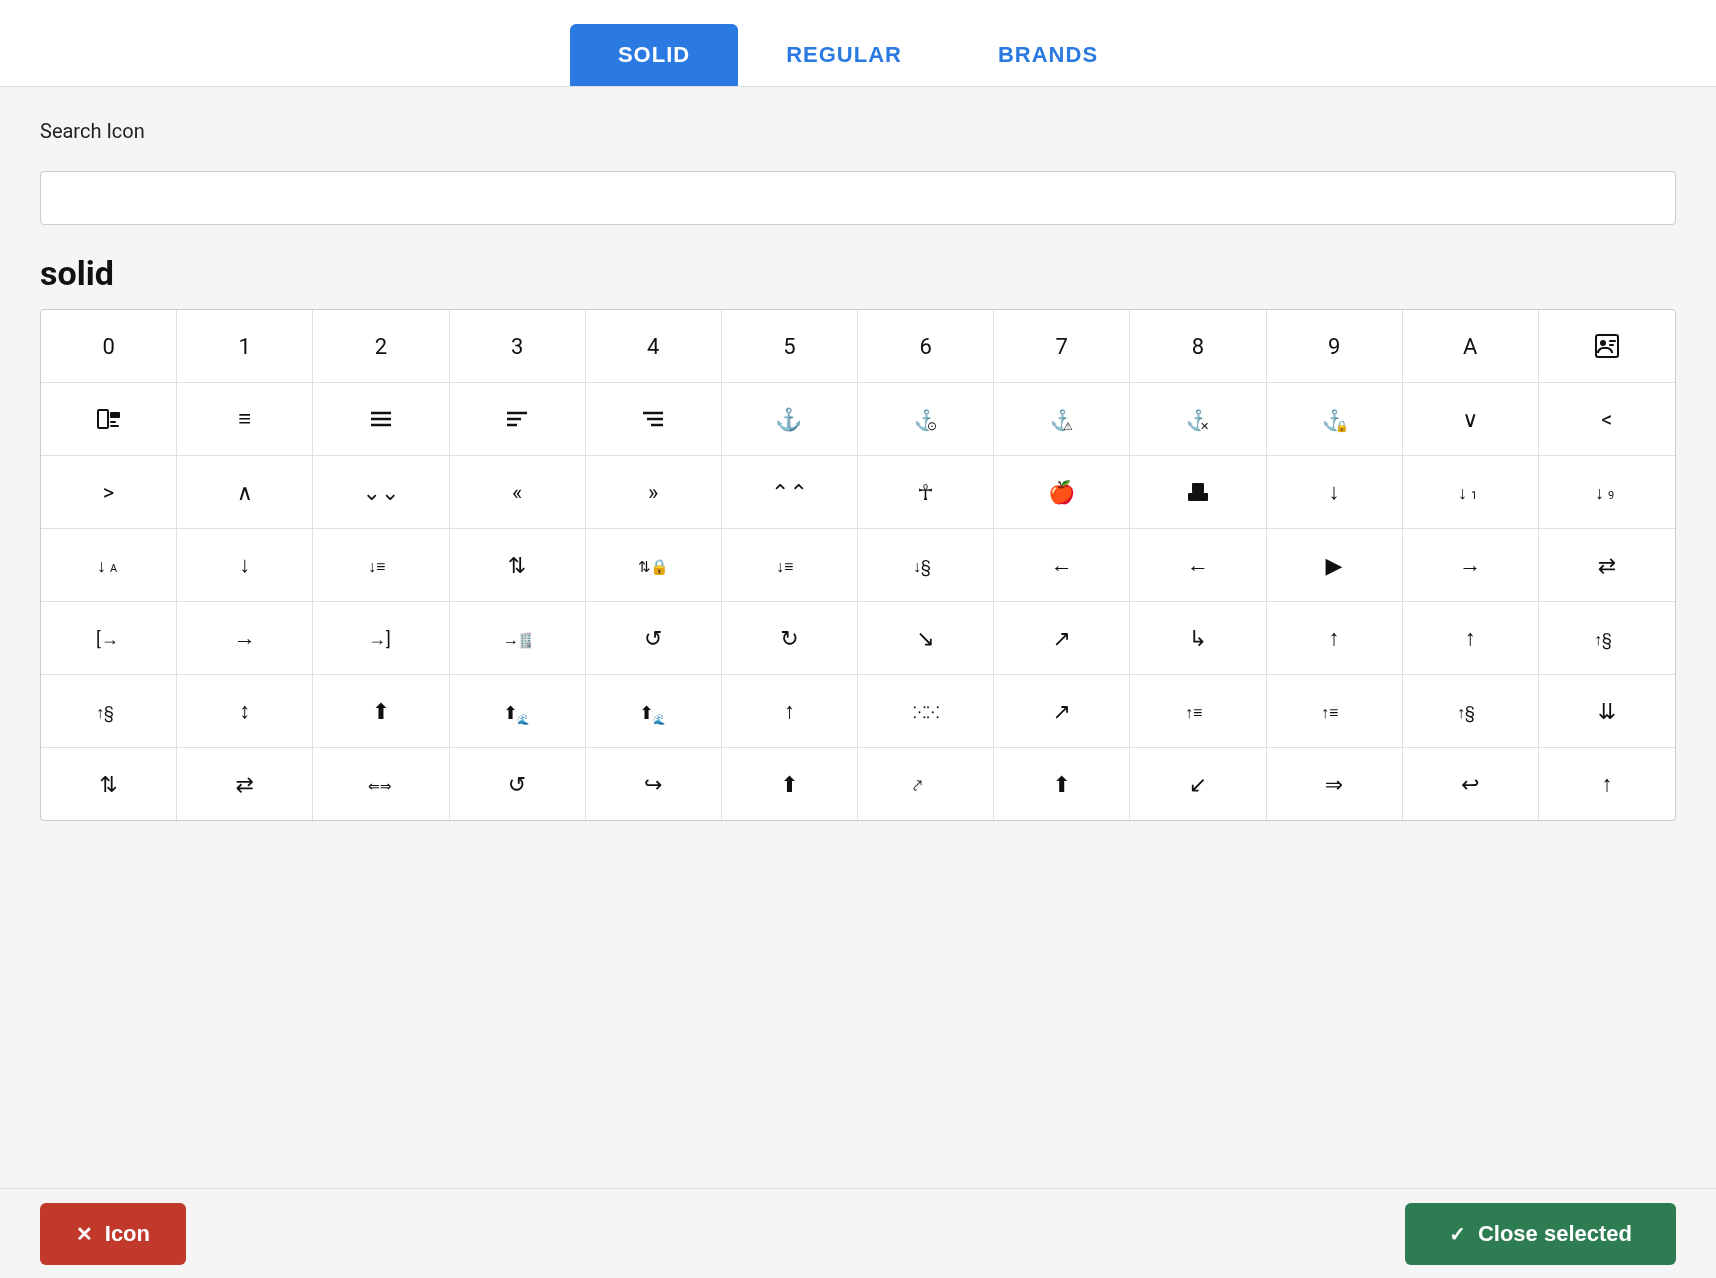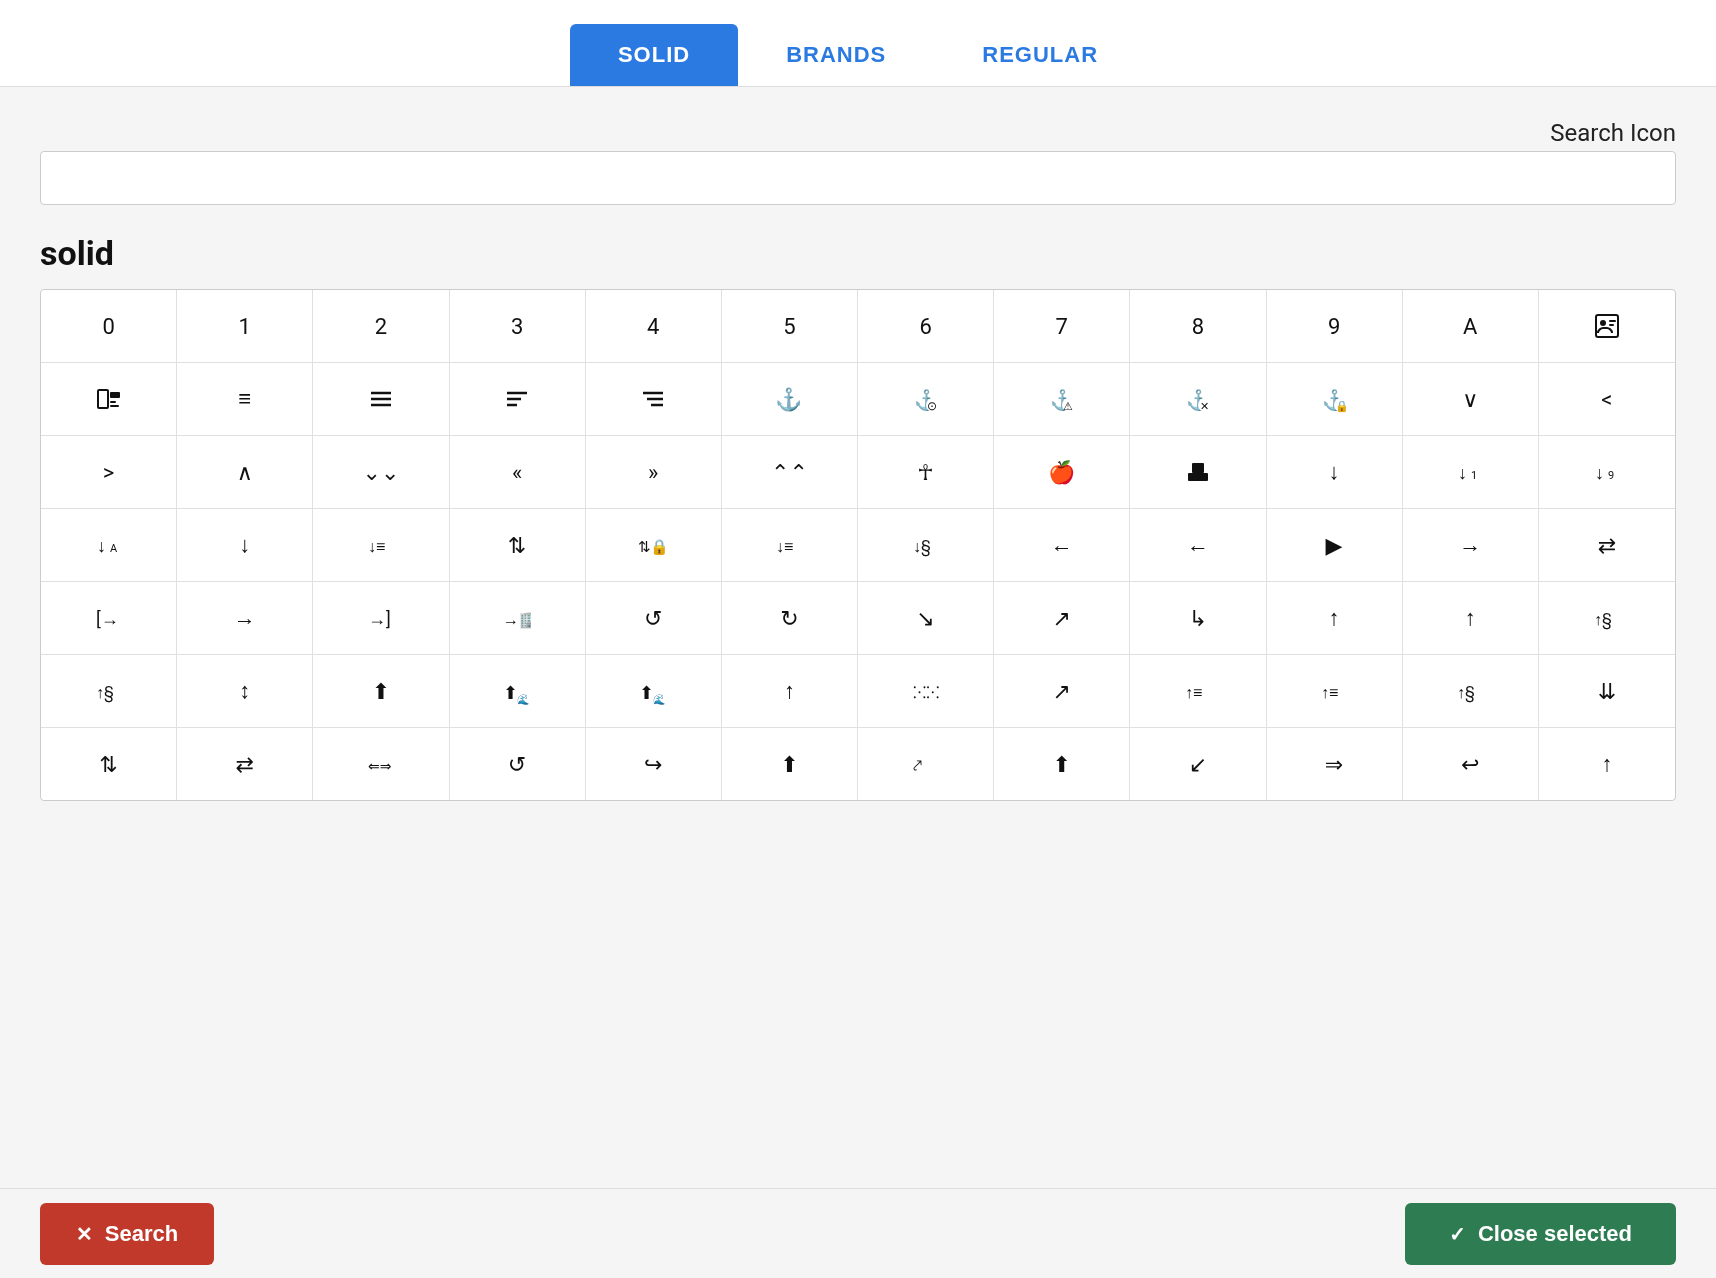--- a/index.html
+++ b/index.html
@@ -42,24 +42,23 @@
       color: #fff;
       border-radius: 6px 6px 0 0;
     }
     
     .content-area {
       background: #f5f5f5;
       flex: 1;
       padding: 32px 40px 100px 40px;
     }
     .search-label {
-      font-size: 24px;
+      font-size: 20px;
       color: #222;
-      margin-bottom: 4px;
-      text-align: right;
+      margin-bottom: 28px;
     }
     .search-input {
       width: 100%;
       height: 54px;
       border: 1px solid #ccc;
       border-radius: 4px;
       background: #fff;
       font-size: 18px;
       padding: 0 16px;
       outline: none;
@@ -148,22 +147,22 @@
       font-size: 20px;
     }
   </style>
 </head>
 <body>
 
 <div class="page-wrapper">
 
   <div class="tab-bar">
     <button class="tab active">SOLID</button>
+    <button class="tab">REGULAR</button>
     <button class="tab">BRANDS</button>
-    <button class="tab">REGULAR</button>
   </div>
 
   <div class="content-area">
     <div class="search-label">Search Icon</div>
     <input class="search-input" type="text" placeholder="" style="">
     <div class="section-title">solid</div>
 
     <div class="icon-grid">
 
       <div class="icon-row">
@@ -416,20 +415,20 @@
         <div class="icon-cell">⇒</div>
         <div class="icon-cell">↩</div>
         <div class="icon-cell">↑</div>
       </div>
     </div>
   </div>
 
   <div class="footer">
     <button class="btn-close">
       <span class="x-icon">✕</span>
-      <span>Search</span>
+      <span>Icon</span>
     </button>
     <button class="btn-insert">
       <span class="check-icon">✓</span>
       <span>Close selected</span>
     </button>
   </div>
 </div>
 
 </body></html>

